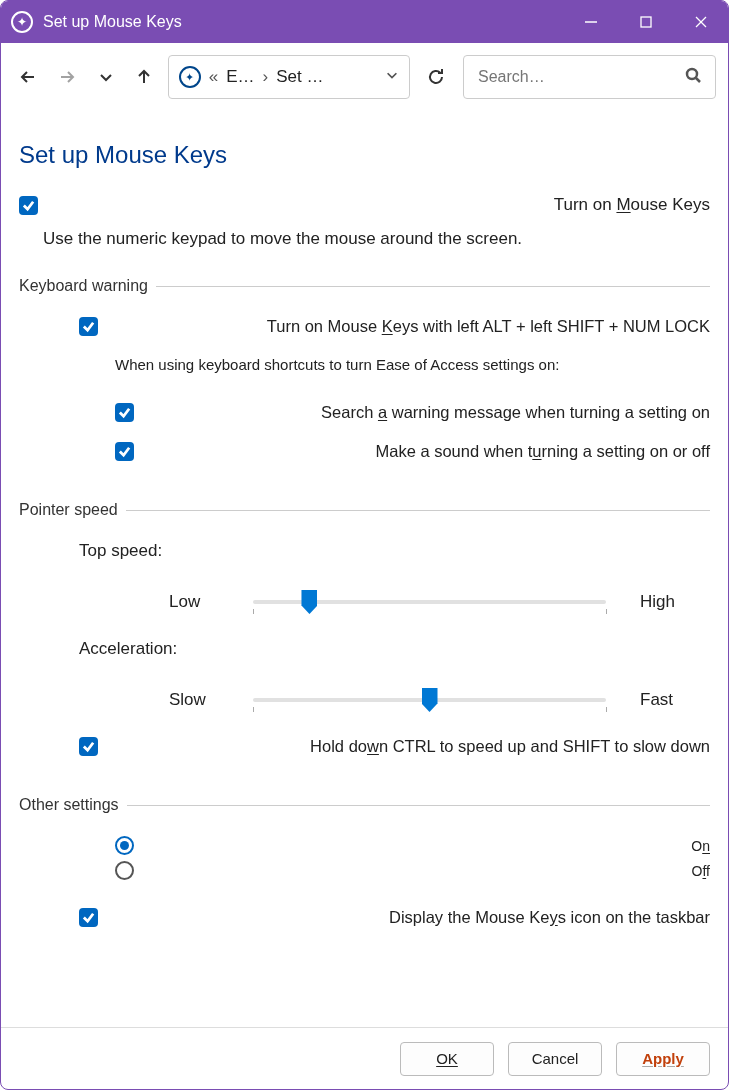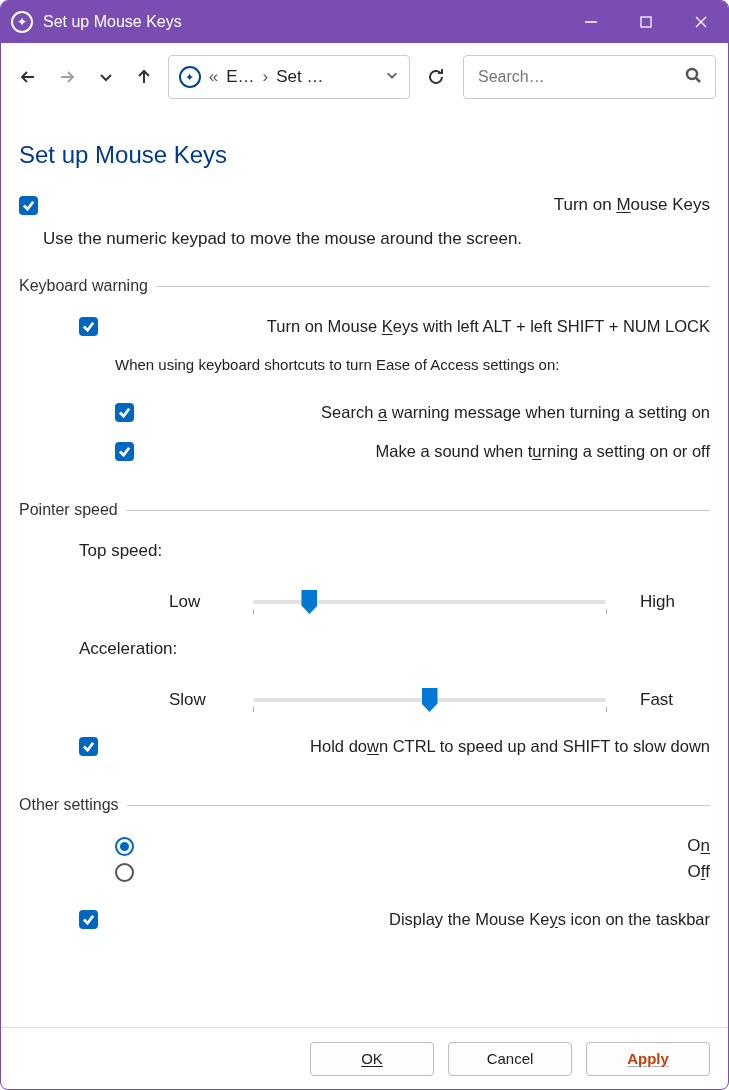--- a/index.html
+++ b/index.html
@@ -191,34 +191,34 @@
     display: flex; align-items: center; justify-content: center;
     flex-shrink:0;
   }
   .radio.selected { border-color: #0067c0; }
   .radio.selected::after {
     content: "";
     width: 9px; height: 9px;
     background: #0067c0;
     border-radius: 50%;
   }
-  .radio-opt { font-size: 17px; margin-bottom: 6px; }
+  .radio-opt { font-size: 14px; margin-bottom: 6px; }
 
   
   .footer {
     border-top: 1px solid #ddd;
     height: 62px;
     display: flex;
     align-items: center;
     justify-content: flex-end;
     padding-right: 18px;
     gap: 14px;
   }
   .btn {
-    width: 124px; height: 34px;
+    width: 94px; height: 34px;
     border: 1px solid #bbb;
     border-radius: 4px;
     background: #fdfdfd;
     font-size: 15px;
     display: flex; align-items: center; justify-content: center;
   }
   .btn.ok span { text-decoration: underline; text-underline-offset: 2px;}
   .btn.disabled { color: #c2410c; font-weight: bold; }
 
   .u { text-decoration: underline; text-underline-offset: 2px;}

